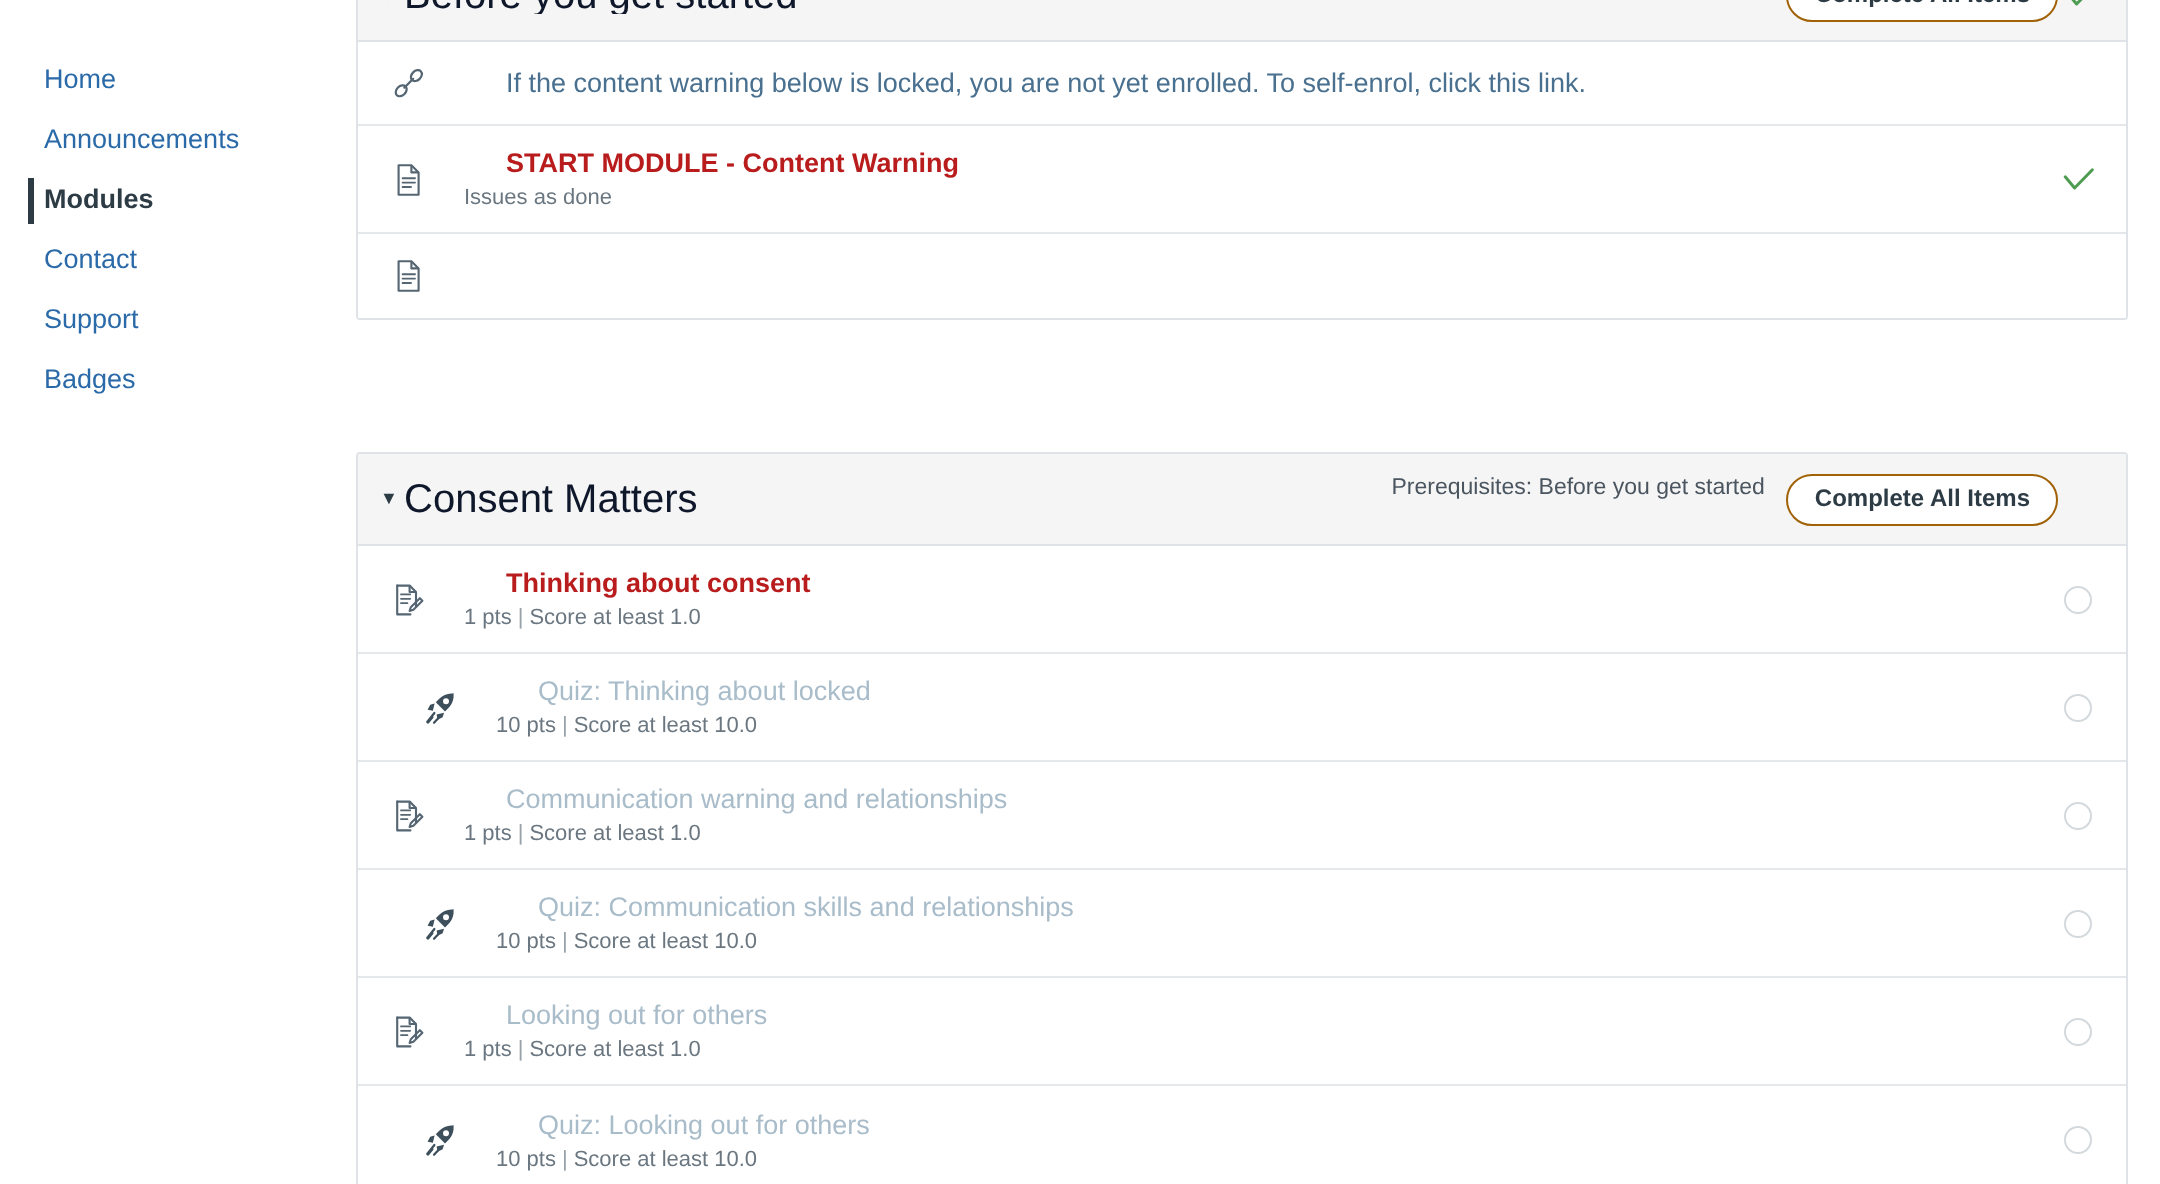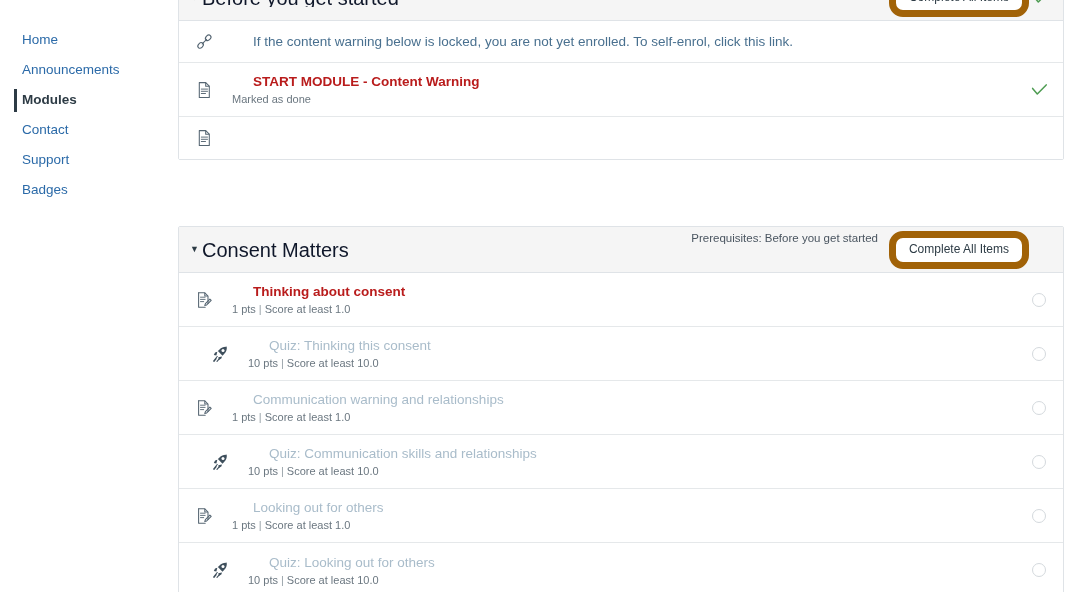--- a/index.html
+++ b/index.html
@@ -125,26 +125,26 @@
 
   .prereq-text {
     font-size: 11.5px;
     color: #4a5560;
     line-height: 14px;
     white-space: nowrap;
   }
 
   .pill-button {
     display: inline-block;
-    border: 7px solid #a16207;
+    border: 1px solid #a16207;
     border-radius: 14px;
     background: #ffffff;
     padding: 5px 13px 6px;
     font-size: 12px;
-    font-weight: normal;
+    font-weight: bold;
     color: #2d3b45;
     line-height: 13px;
     white-space: nowrap;
     cursor: pointer;
   }
 
   .header-check {
     width: 22px;
     flex: 0 0 22px;
     display: flex;
@@ -290,21 +290,21 @@
             <span style="display: block; line-height: 0;">
               <svg width="17" height="18" viewBox="0 0 17 18" fill="none">
                 <path d="M3.3 1.6 h6.4 l3.6 3.6 v11.2 h-10 z" stroke="#556572" stroke-width="1.05" stroke-linejoin="round"></path>
                 <path d="M9.7 1.6 v3.6 h3.6" stroke="#556572" stroke-width="1.05" stroke-linejoin="round"></path>
                 <path d="M5.3 8.1 h6.2 M5.3 10.3 h6.2 M5.3 12.5 h4.2" stroke="#556572" stroke-width="0.95" stroke-linecap="round"></path>
               </svg>
             </span>
           </div>
           <div class="row-body">
             <div class="row-title link">START MODULE - Content Warning</div>
-            <div class="row-sub">Marked as done</div>
+            <div class="row-sub">Issues as done</div>
           </div>
           <div class="row-status">
             <span style="display: block; line-height: 0;">
               <svg width="17" height="14" viewBox="0 0 17 14" fill="none">
                 <path d="M1.6 5.4 L6.3 11.0 L15.2 1.9" stroke="#4e9c52" stroke-width="1.5" stroke-linecap="round" stroke-linejoin="round"></path>
               </svg>
             </span>
           </div>
         </div>
         <div class="module-row">
@@ -356,21 +356,21 @@
               <svg width="17" height="18" viewBox="0 0 17 18" fill="none">
                 <path d="M15.1 1.9 c-2.9 -0.5 -5.6 0.6 -7.6 2.6 L5.9 6.1 l4.6 4.6 1.6 -1.6 c2 -2 3.1 -4.7 2.6 -7.6 z" fill="#3e4f5c"></path>
                 <path d="M5.3 6.7 L3.1 7.4 1.8 9.9 l2.6 0.5 z" fill="#3e4f5c"></path>
                 <path d="M10.0 11.4 L9.3 13.6 6.8 14.9 l-0.5 -2.6 z" fill="#3e4f5c"></path>
                 <path d="M5.2 11.5 L1.6 16.0 M4.2 13.6 L2.0 16.3 M7.0 14.2 L5.0 16.4" stroke="#3e4f5c" stroke-width="1.1" stroke-linecap="round"></path>
                 <circle cx="11.0" cy="5.6" r="1.5" fill="#ffffff"></circle>
               </svg>
             </span>
           </div>
           <div class="row-body">
-            <div class="row-title locked">Quiz: Thinking this consent</div>
+            <div class="row-title locked">Quiz: Thinking about locked</div>
             <div class="row-sub"><span>10 pts</span><span class="divider">|</span><span>Score at least 10.0</span></div>
           </div>
           <div class="row-status">
             <span class="circle-empty"></span>
           </div>
         </div>
         <div class="module-row tall">
           <div class="row-icon indent-0">
             <span style="display: block; line-height: 0;">
               <svg width="17" height="18" viewBox="0 0 17 18" fill="none">

